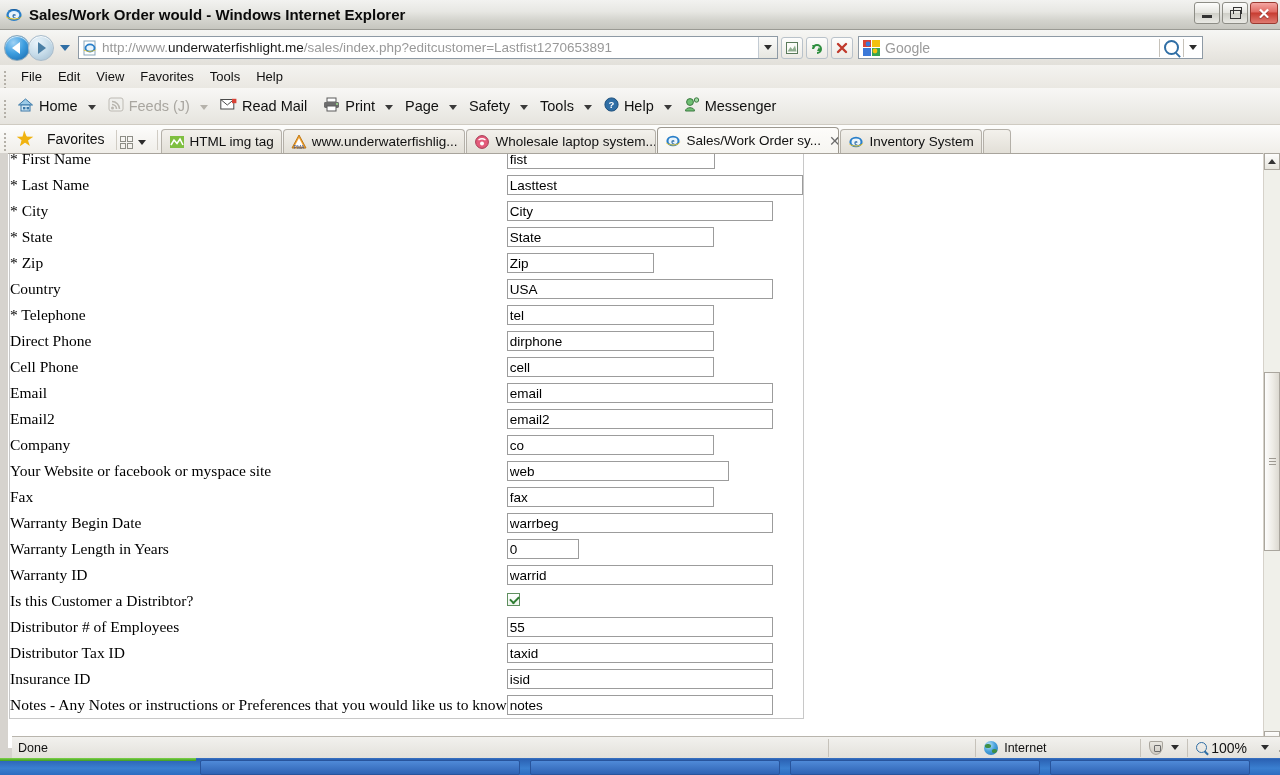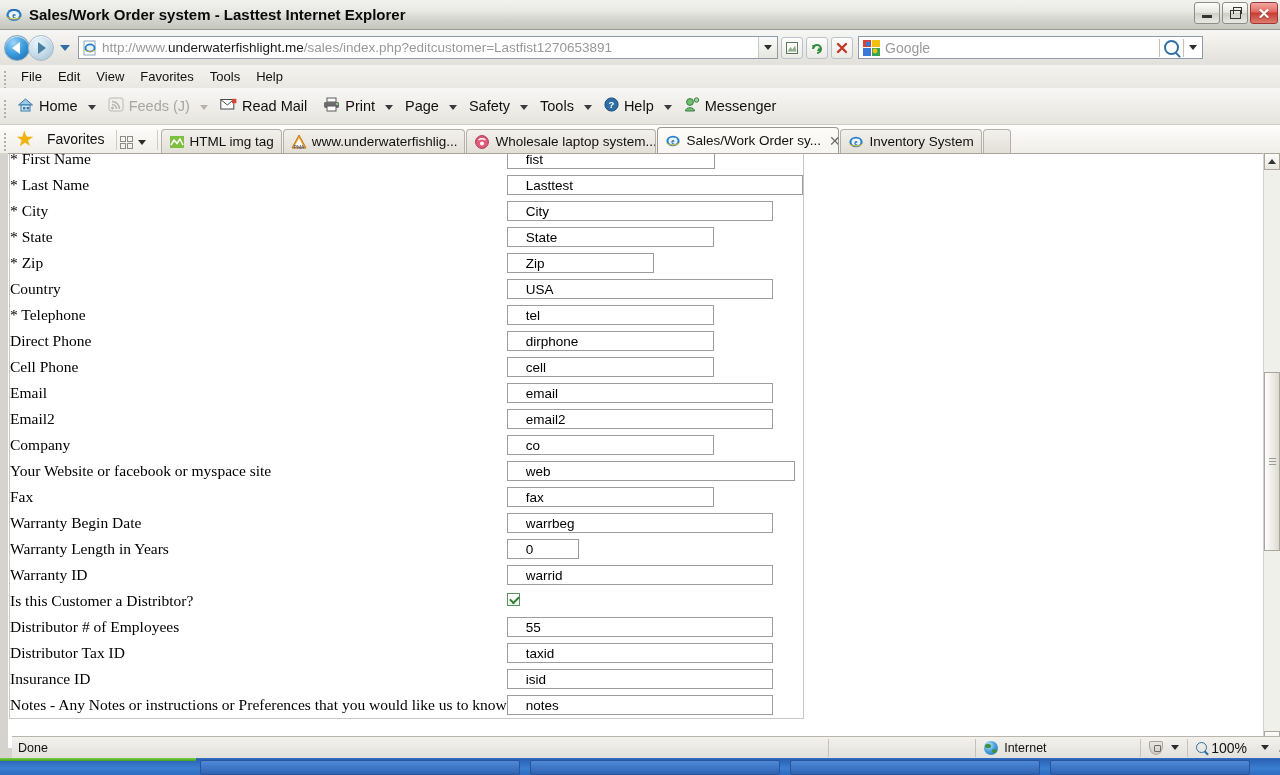--- a/index.html
+++ b/index.html
@@ -248,21 +248,21 @@
     font-family: "Liberation Serif", serif;
     font-size: 15.5px; color: #000;
   }
   .lblcell { padding-left: 13px; padding-right: 4px; white-space: nowrap; width: 489px; }
   .inpcell { padding-left: 0px; }
   input.tf {
     font-family: "Liberation Sans", sans-serif;
     font-size: 13.5px; color: #000;
     border: 1px solid #9c9c9c;
     background: #fff;
-    height: 20px; padding: 0 18px;
+    height: 20px; padding: 0 2px;
     box-sizing: border-box;
     outline: none;
   }
   .checkbox-on {
     width: 13px; height: 13px; border: 1px solid #5f8f5f;
     background: linear-gradient(to bottom,#ffffff,#eef5ee);
     display: inline-block; position: relative; box-sizing: border-box;
   }
   .checkbox-on:after {
     content: ""; position: absolute; left: 2px; top: 2px;
@@ -360,21 +360,21 @@
   <div class="titlebar">
     <span class="title-ie-icon">
       <svg width="18" height="18" viewBox="0 0 18 18">
         <ellipse cx="9" cy="9" rx="7.6" ry="6" fill="#2a7fc9"></ellipse>
         <ellipse cx="9" cy="9" rx="5.3" ry="4" fill="#e9f4fb"></ellipse>
         <path d="M1 11 C4 14.5 15 14.5 17.6 9.4 C15.5 13 4.5 13.5 1.6 10.2 Z" fill="#f0c419"></path>
         <path d="M2.5 5.2 C6 2 13.5 2.5 15.5 5.5 C12.6 3.5 6.2 3.4 2.5 5.2 Z" fill="#1c5f9e"></path>
         <text x="9" y="12.4" font-size="8" font-family="Liberation Serif, serif" font-weight="bold" fill="#1c5f9e" text-anchor="middle">e</text>
       </svg>
     </span>
-    <span class="title-text">Sales/Work Order system - Lasttest Internet Explorer</span>
+    <span class="title-text">Sales/Work Order would - Windows Internet Explorer</span>
     <div class="win-buttons">
       <div class="win-btn">
           <div class="glyph-min"></div>
         </div>
       <div class="win-btn">
           <div class="glyph-restore"></div>
         </div>
       <div class="win-btn close">
           <span class="glyph-close">✕</span>
         </div>
@@ -688,21 +688,21 @@
           <tr>
             <td class="lblcell">Email2</td>
             <td class="inpcell"><input class="tf" type="text" value="email2" style="width: 266px;"></td>
           </tr>
           <tr>
             <td class="lblcell">Company</td>
             <td class="inpcell"><input class="tf" type="text" value="co" style="width: 207px;"></td>
           </tr>
           <tr>
             <td class="lblcell">Your Website or facebook or myspace site</td>
-            <td class="inpcell"><input class="tf" type="text" value="web" style="width: 288px;"></td>
+            <td class="inpcell"><input class="tf" type="text" value="web" style="width: 222px;"></td>
           </tr>
           <tr>
             <td class="lblcell">Fax</td>
             <td class="inpcell"><input class="tf" type="text" value="fax" style="width: 207px;"></td>
           </tr>
           <tr>
             <td class="lblcell">Warranty Begin Date</td>
             <td class="inpcell"><input class="tf" type="text" value="warrbeg" style="width: 266px;"></td>
           </tr>
           <tr>

